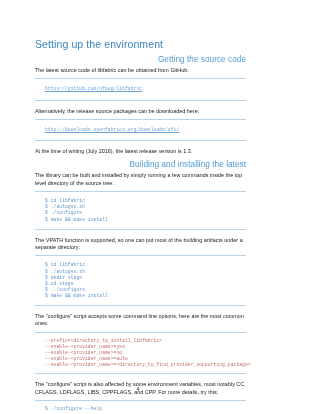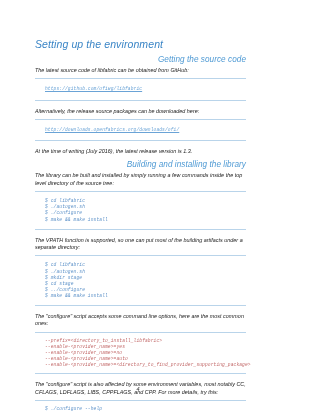--- a/index.html
+++ b/index.html
@@ -13,21 +13,20 @@
     font-family: "Liberation Sans", sans-serif;
     overflow: hidden;
   }
   .page {
     position: relative;
     width: 276px;
     height: 414px;
     box-sizing: border-box;
     padding: 38px 30px 0 35px;
     background: #ffffff;
-    font-style: italic;
   }
   h1.section-title {
     font-size: 10.5px;
     font-weight: normal;
     color: #3a85c6;
     margin: 0 0 4px 0;
     letter-spacing: 0.1px;
     line-height: 12px;
   }
   h2.sub-title {
@@ -104,21 +103,21 @@
   </div>
 
   <p class="body-text">Alternatively, the release source packages can be downloaded here:</p>
 
   <div class="link-block">
     <div class="code-line url">http://downloads.openfabrics.org/downloads/ofi/</div>
   </div>
 
   <p class="body-text">At the time of writing (July 2016), the latest release version is 1.3.</p>
 
-  <h2 class="sub-title">Building and installing the library</h2>
+  <h2 class="sub-title">Building and installing the latest</h2>
 
   <p class="body-text">The library can be built and installed by simply running a few commands inside the top level directory of the source tree:</p>
 
   <div class="code-block">
     <div class="code-line">$ cd libfabric</div>
     <div class="code-line">$ ./autogen.sh</div>
     <div class="code-line">$ ./configure</div>
     <div class="code-line">$ make &amp;&amp; make install</div>
   </div>
 

